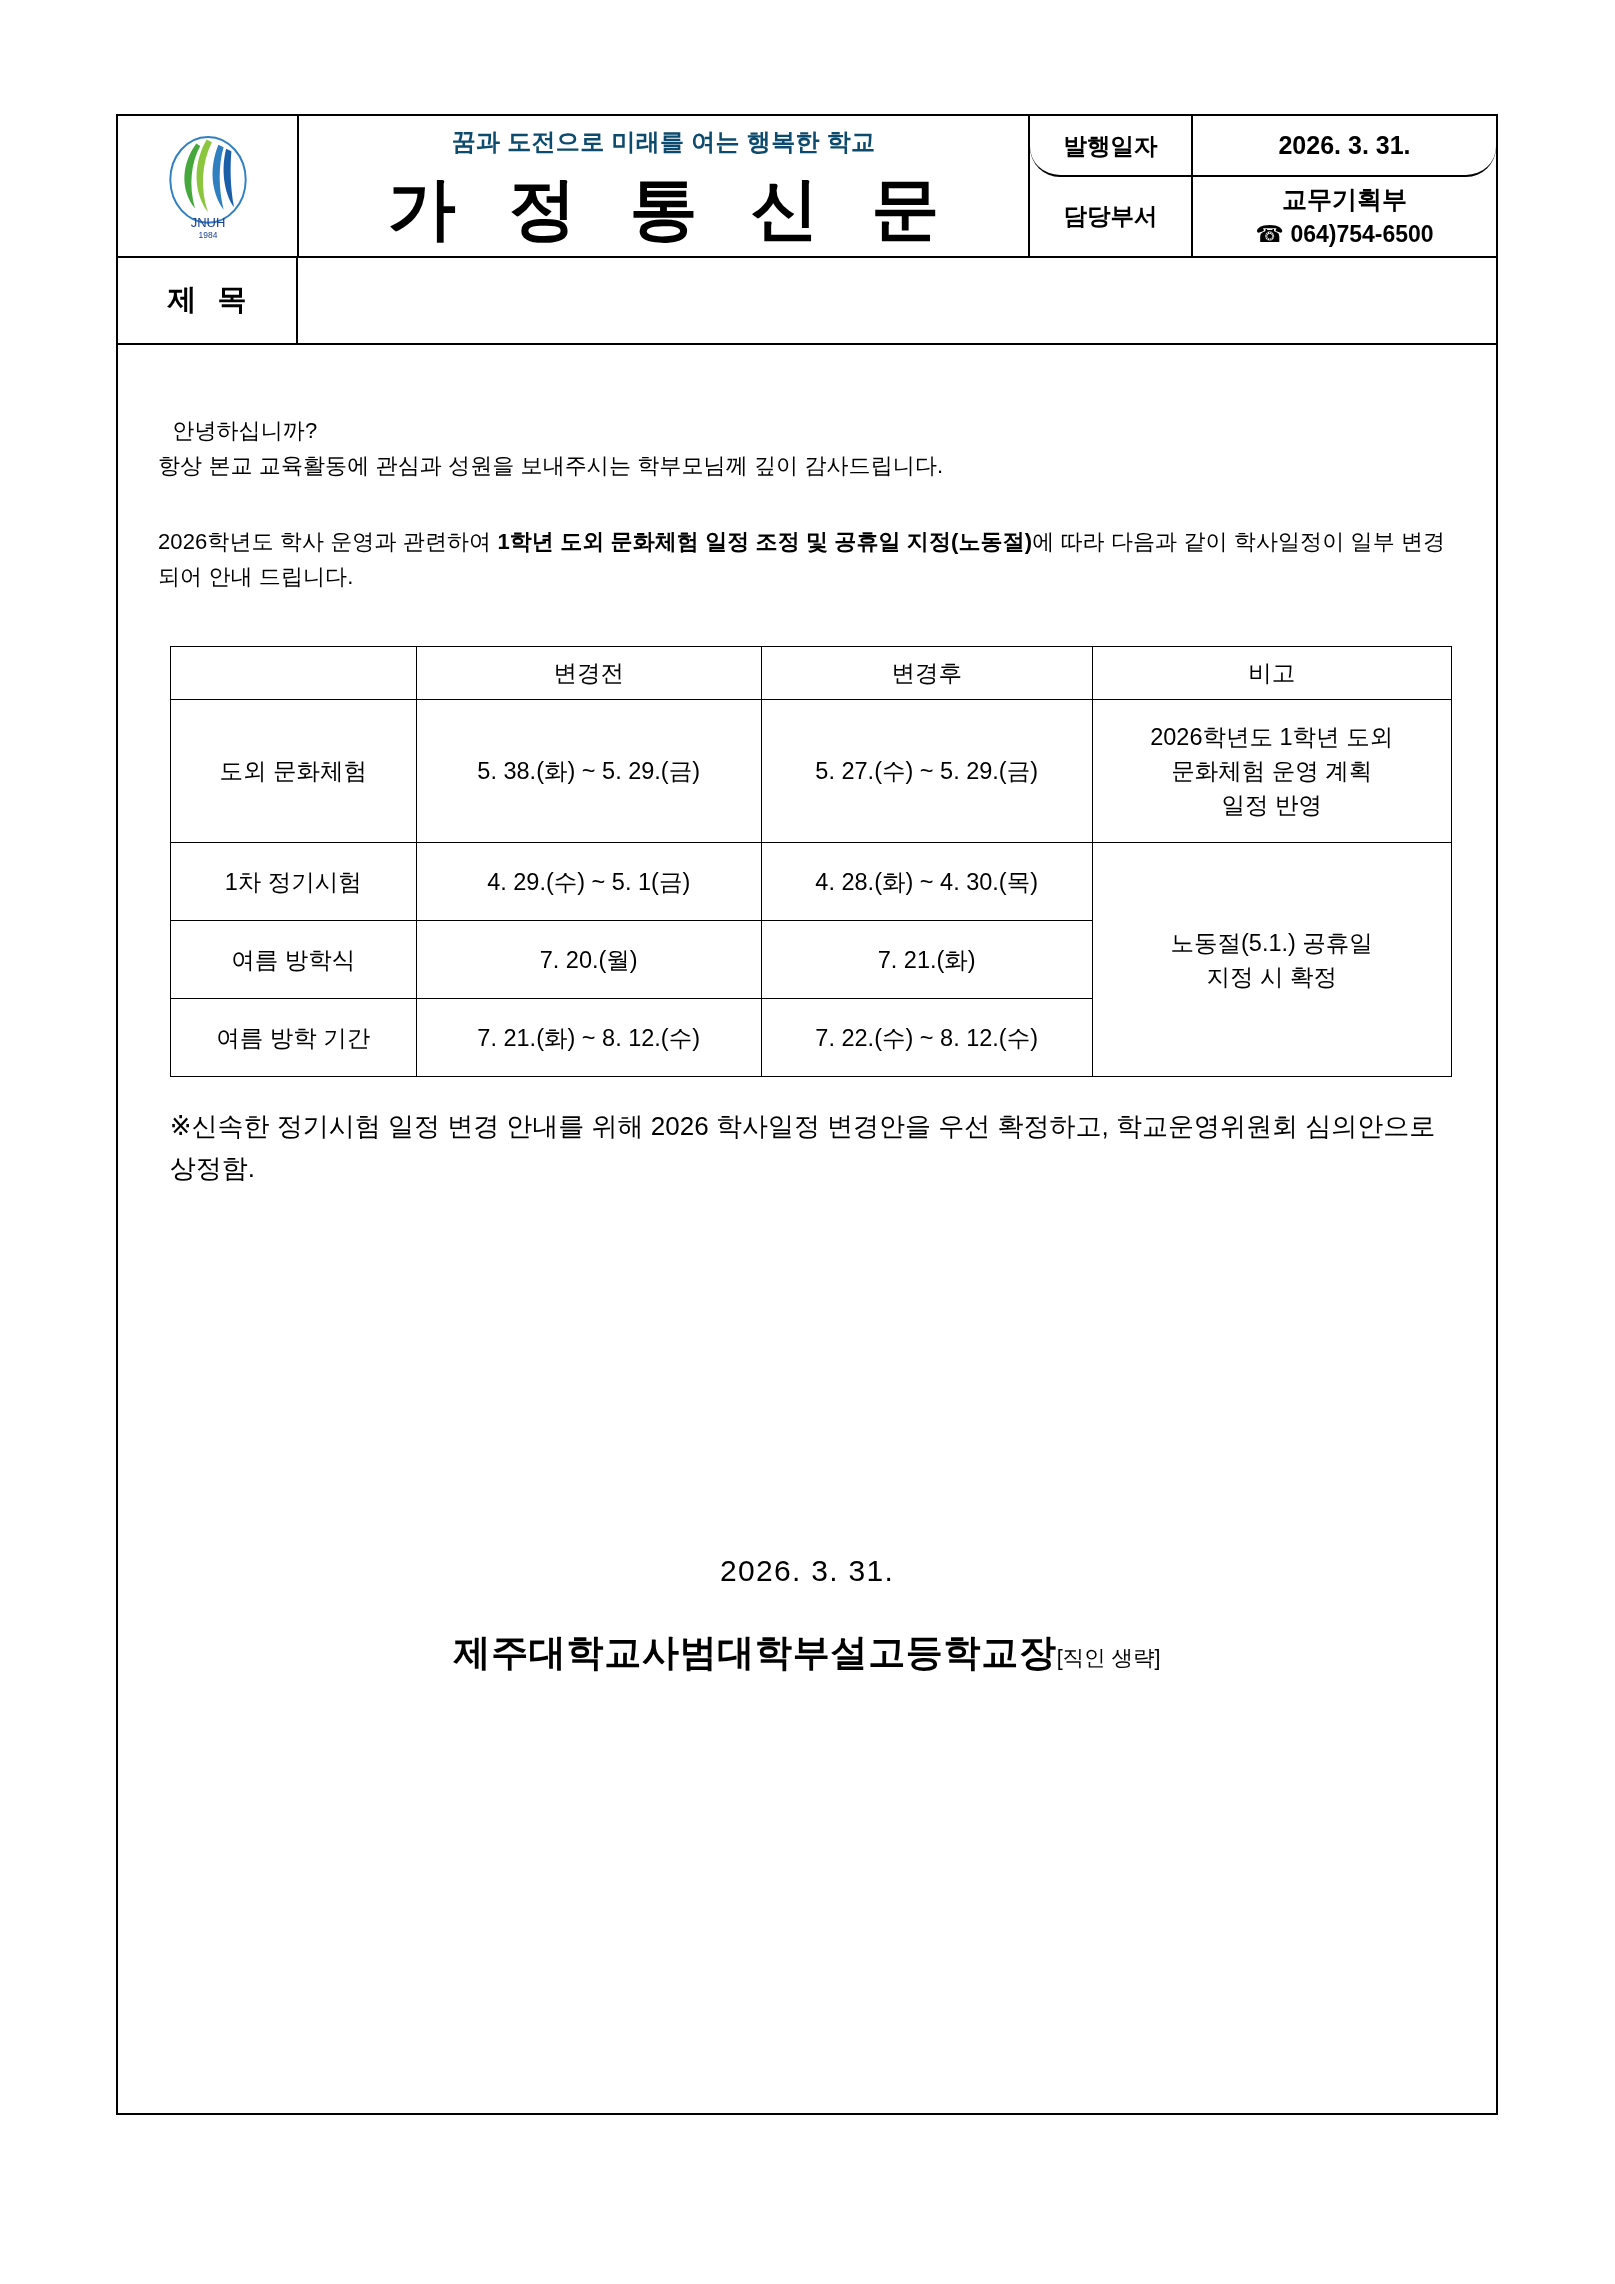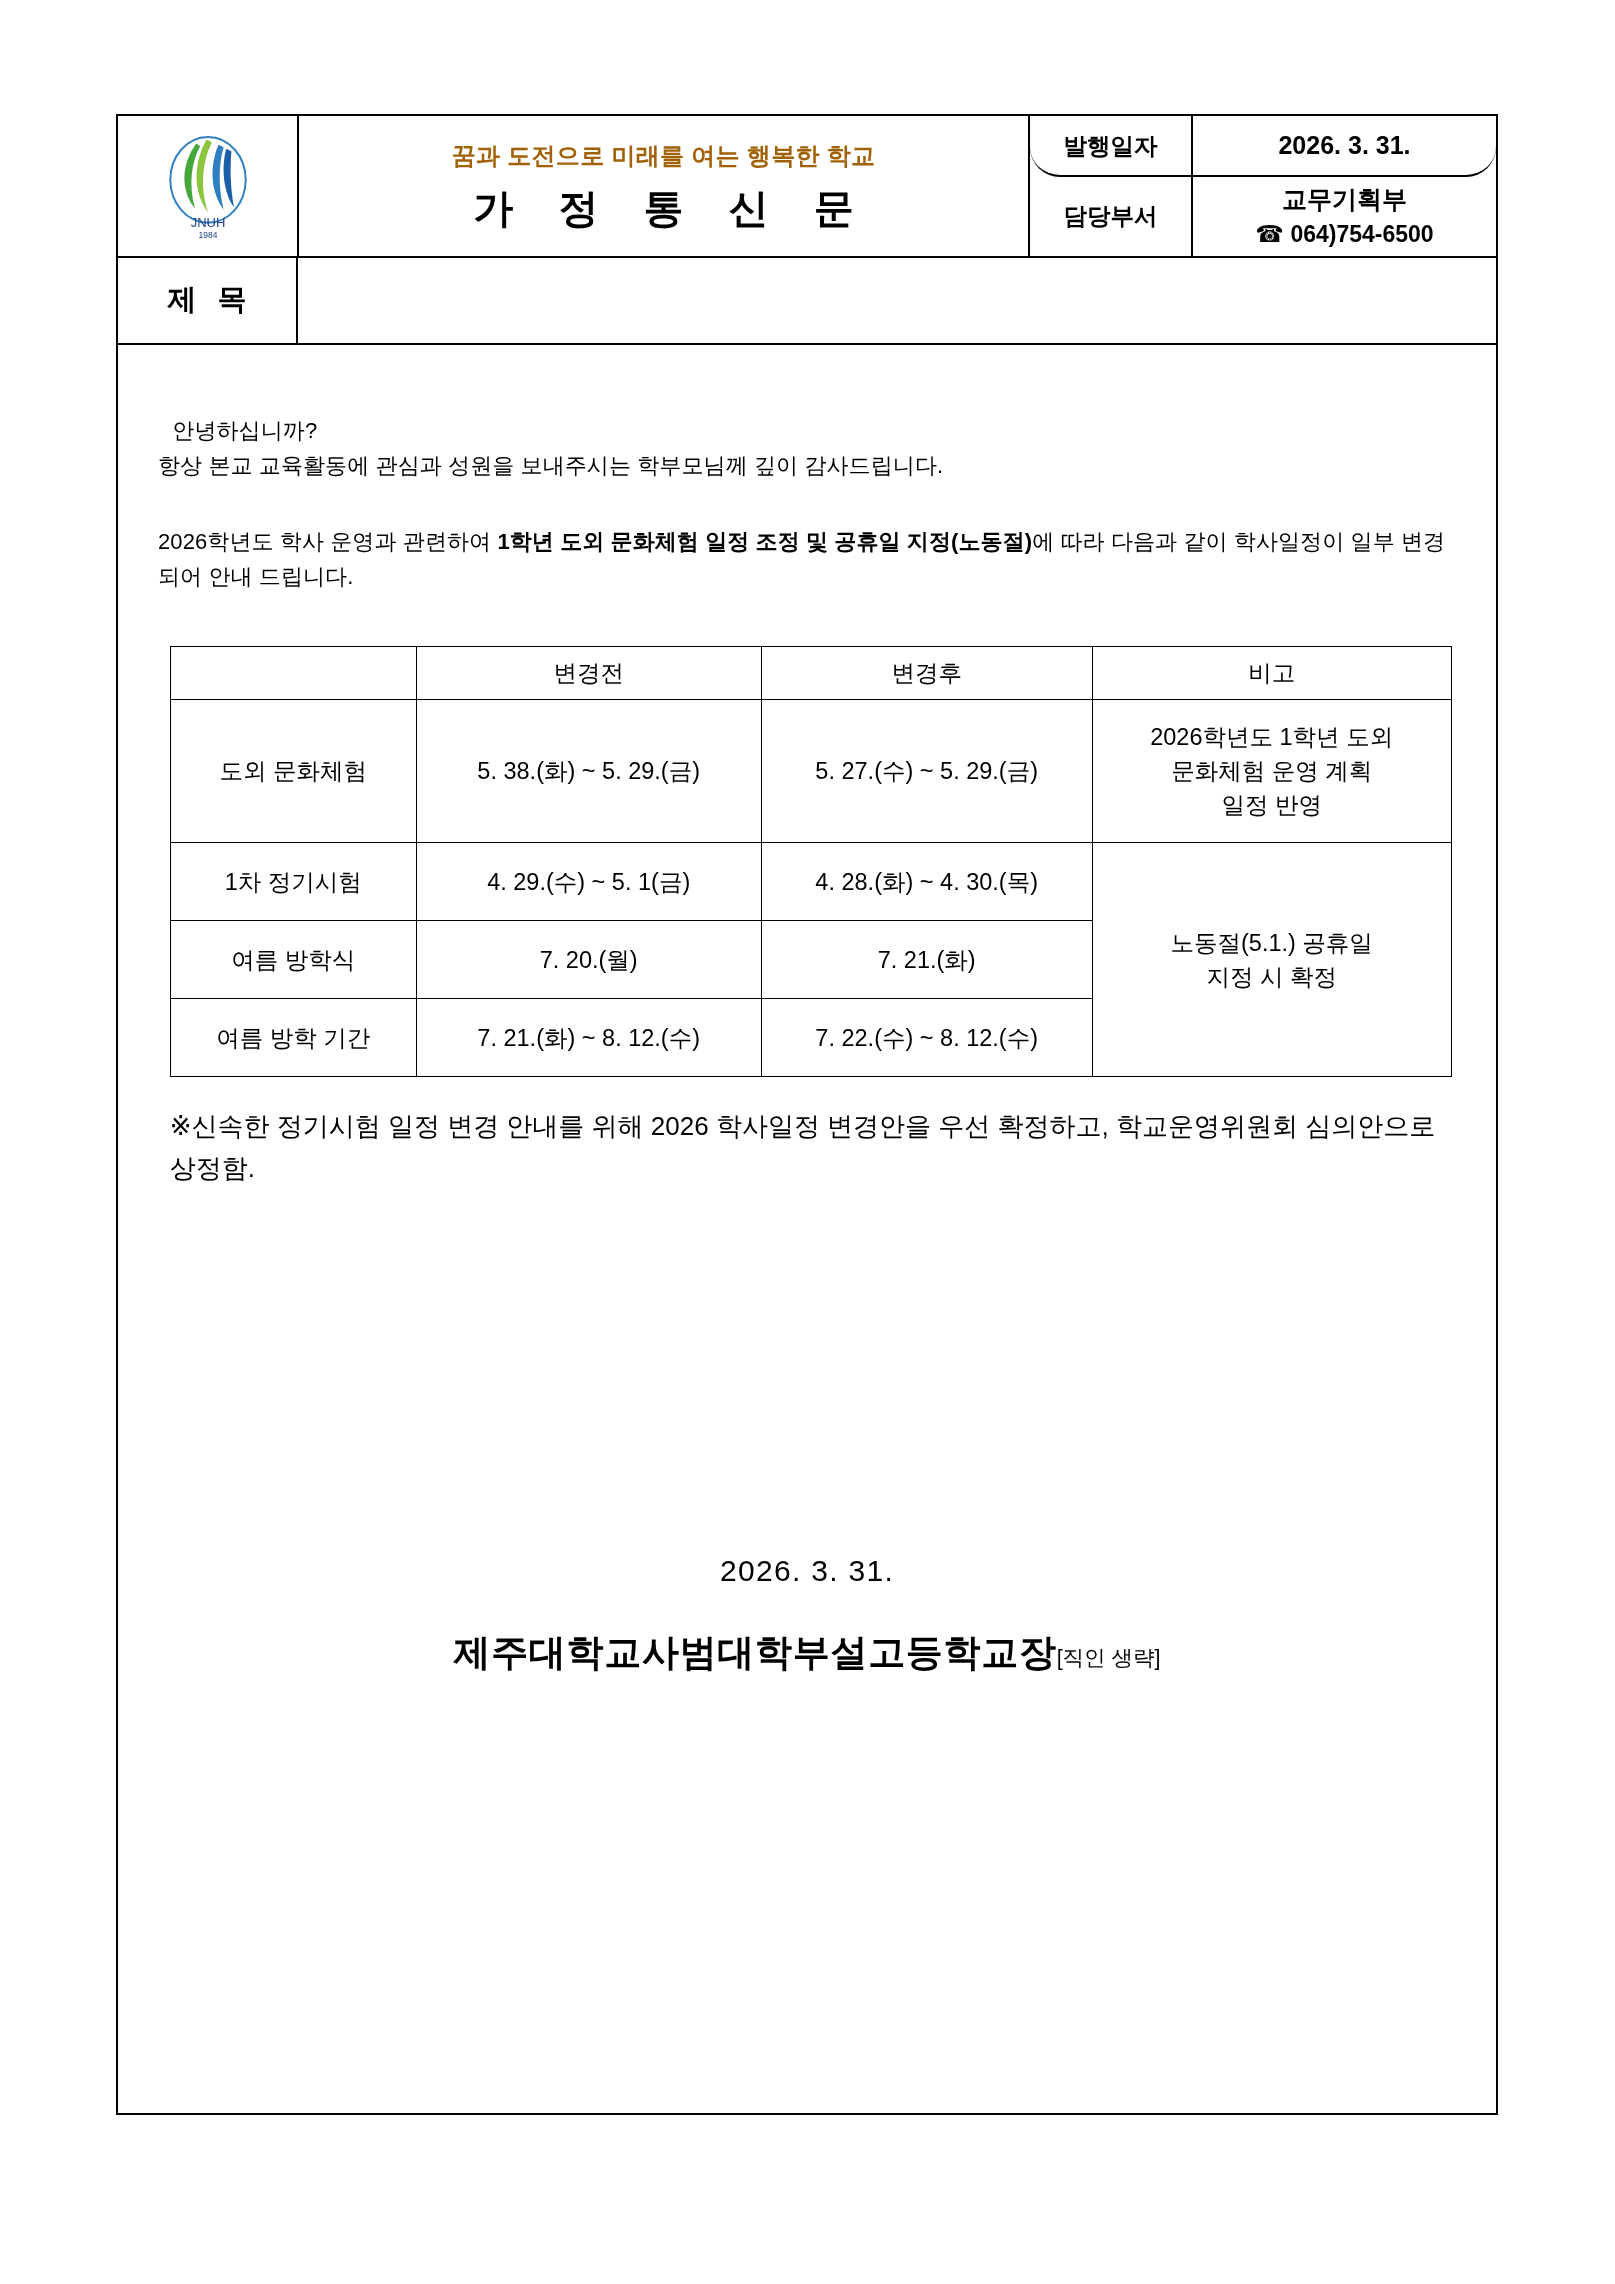--- a/index.html
+++ b/index.html
@@ -52,28 +52,28 @@
     flex: 1;
     box-sizing: border-box;
     border-right: 2px solid #000;
     display: flex;
     flex-direction: column;
     align-items: center;
     justify-content: center;
     padding: 6.5px 0 10.4px 0;
   }
   .slogan {
-    color: #a16207;
+    color: #0c4a6e;
     font-weight: bold;
     font-size: 24px;
     letter-spacing: 0.3px;
     margin-bottom: 15.6px;
   }
   .doc-title {
-    font-size: 40px;
+    font-size: 68px;
     font-weight: bold;
     letter-spacing: 17px;
     padding-left: 17px;
     line-height: 1;
   }
   .meta-cell {
     width: 466px;
     box-sizing: border-box;
     display: flex;
     flex-direction: column;

